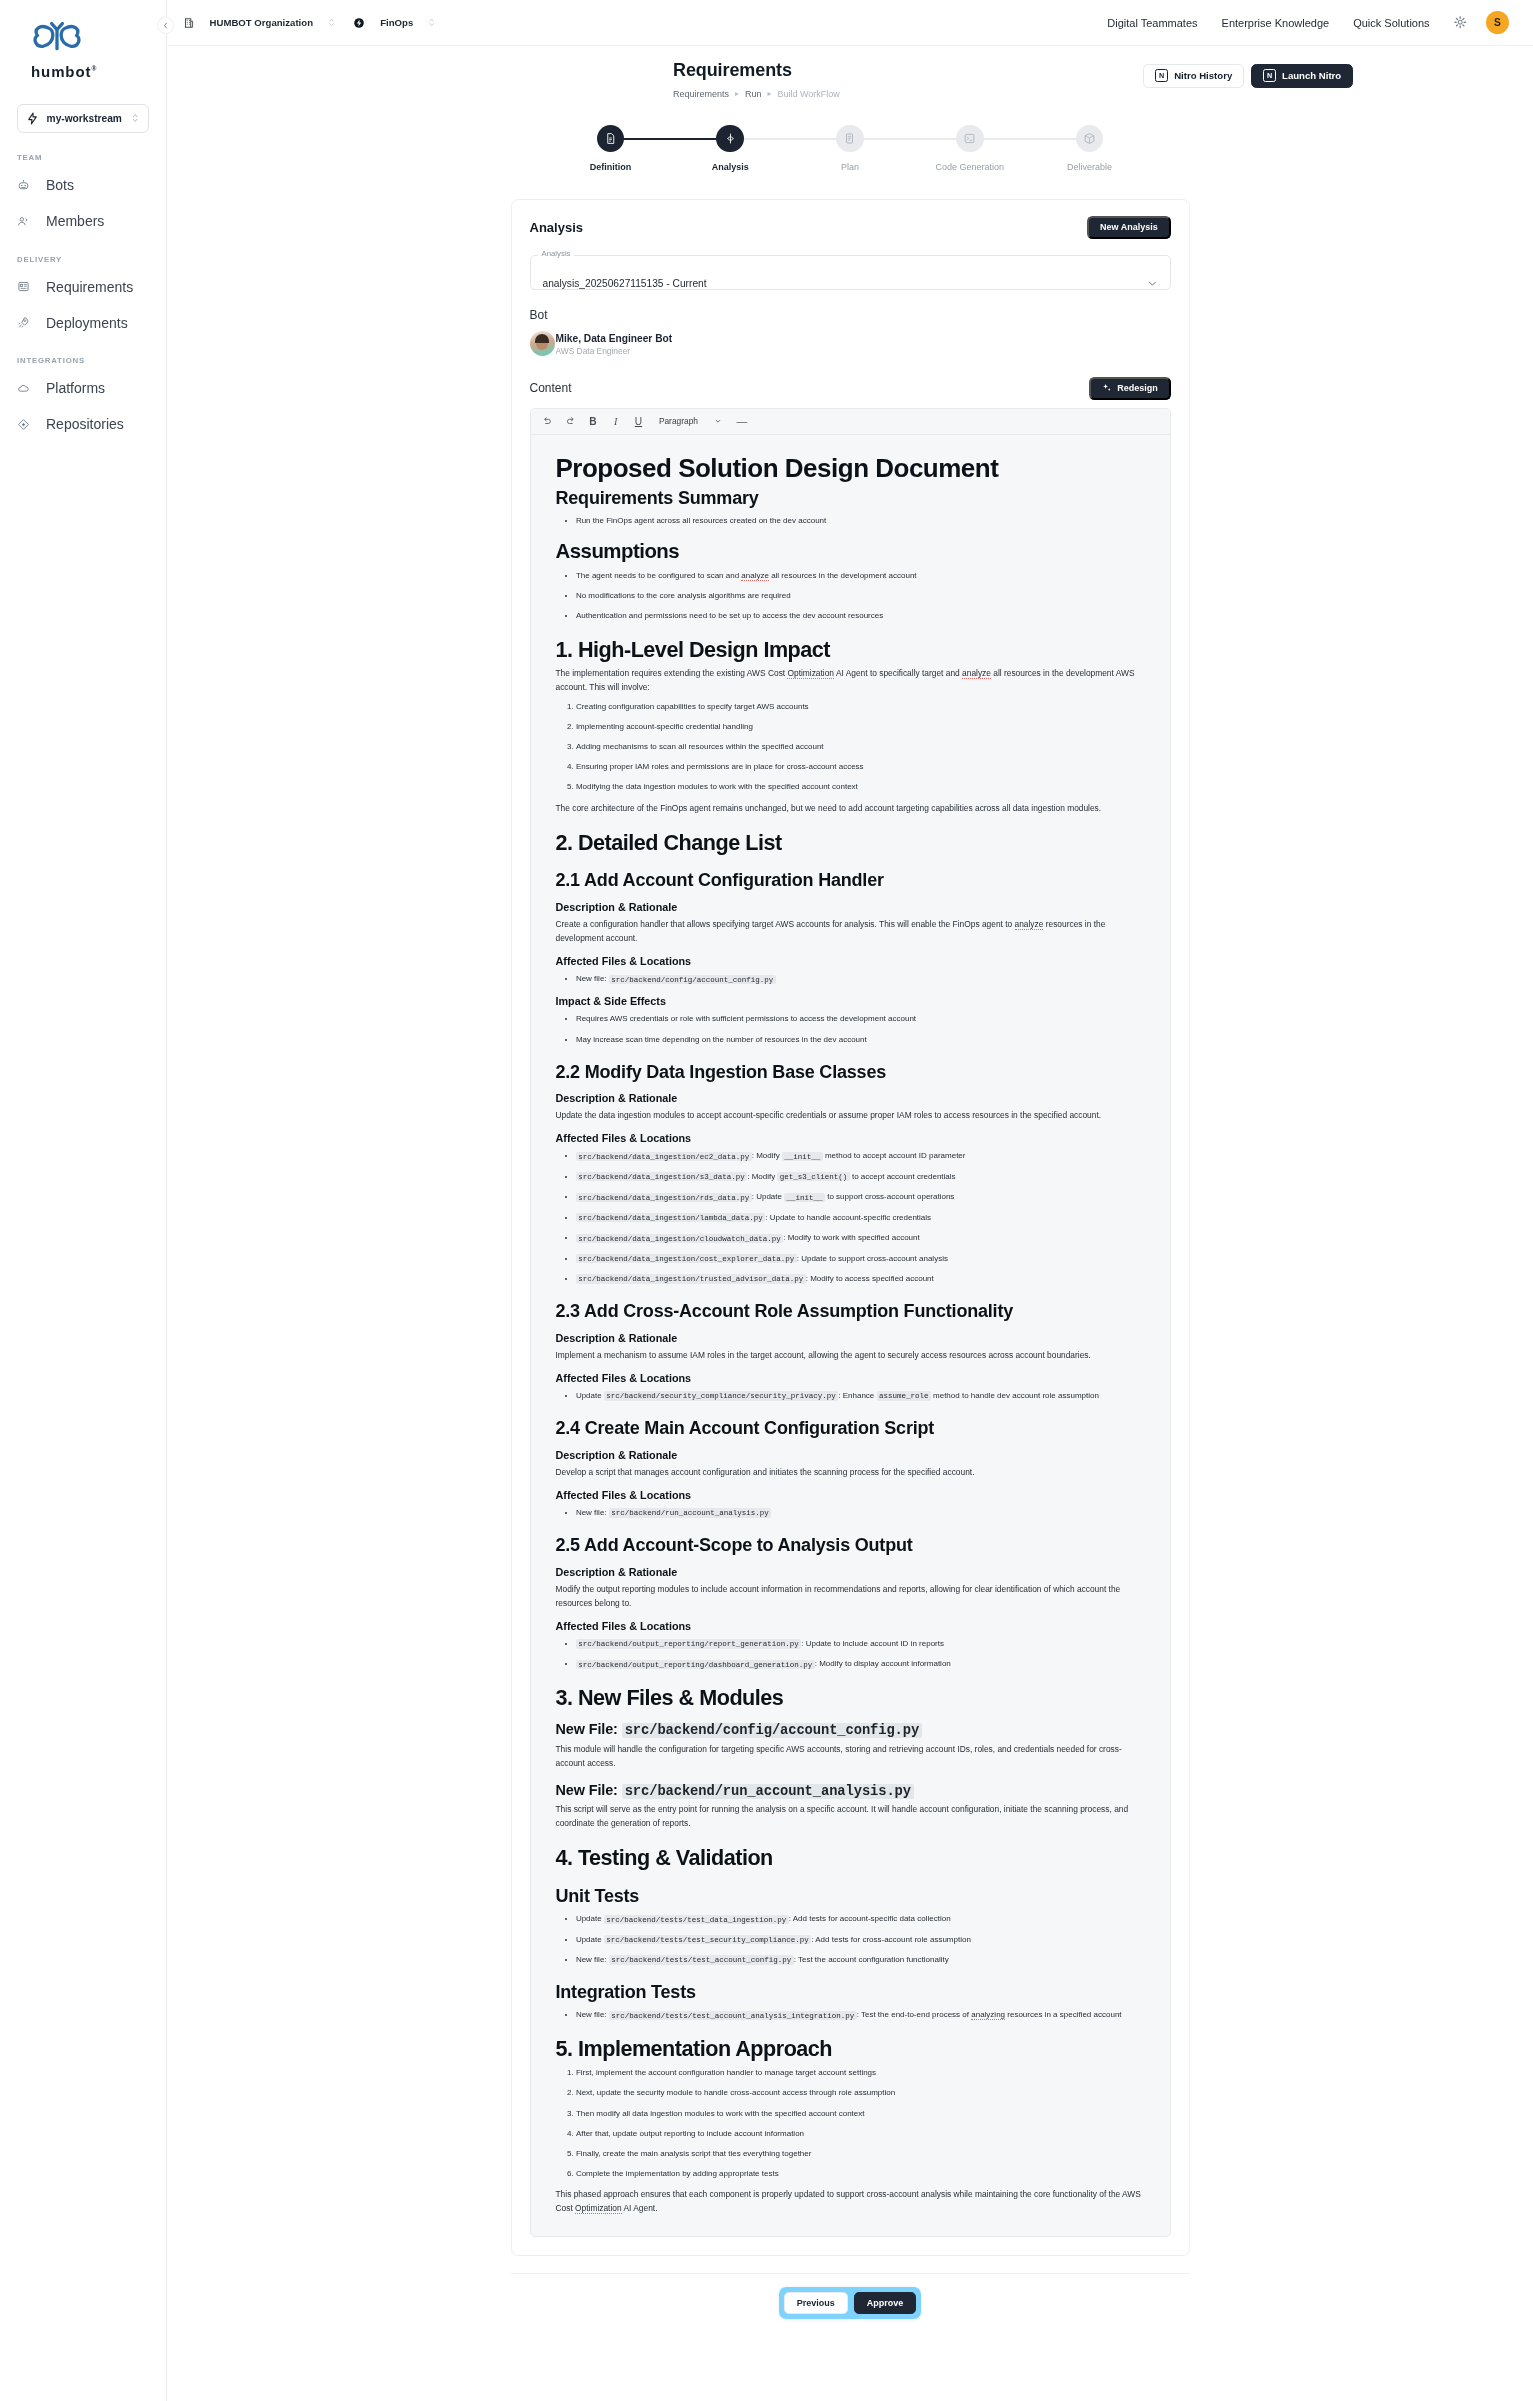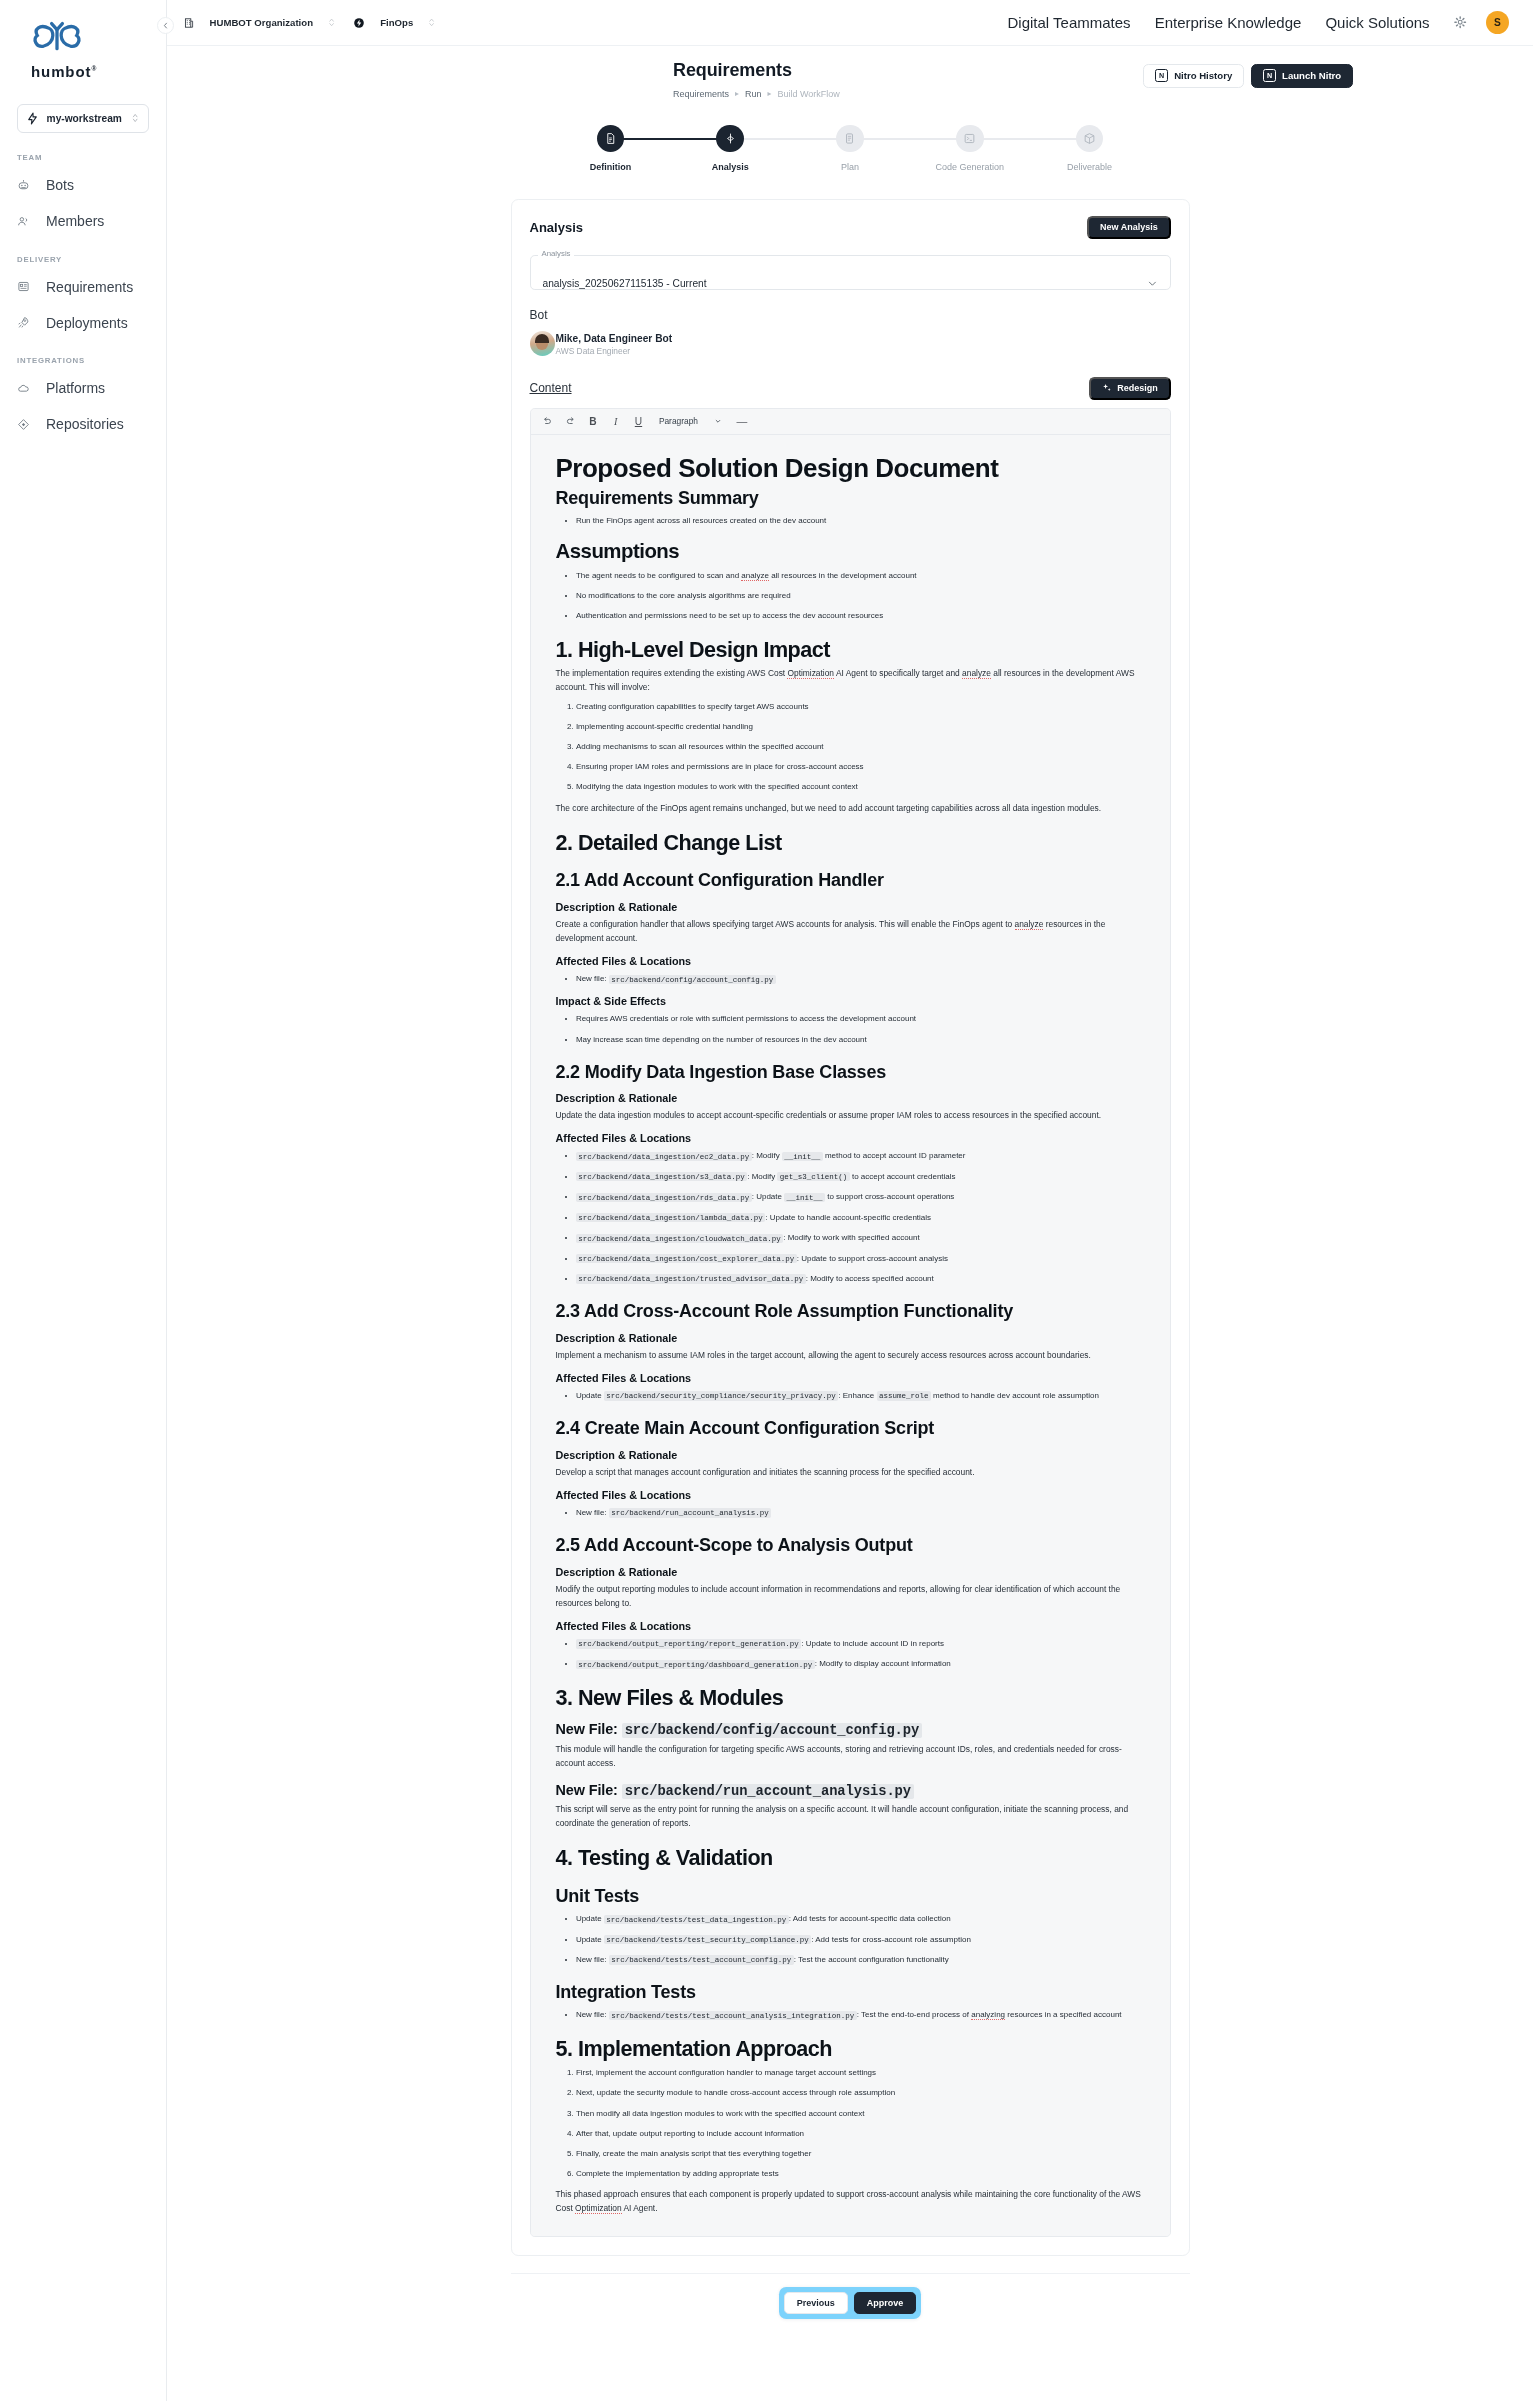--- a/index.html
+++ b/index.html
@@ -72,21 +72,21 @@
     display: flex; align-items: center;
     padding: 0 24px 0 15.6px;
     background: #fff;
   }
   .crumb-chip { display: flex; align-items: center; gap: 15px; margin-right: 18px; }
   .crumb-ico { width: 12px; height: 12px; flex: 0 0 12px; }
   .crumb-txt { font-size: 9.6px; font-weight: 600; color: #1f2730; }
   .crumb-caret { width: 7.2px; height: 10.8px; opacity: .5; }
   .topbar-spacer { flex: 1; }
   .top-link {
-    font-size: 15px; color: #1f2730; margin-left: 24px; white-space: nowrap;
+    font-size: 11px; color: #1f2730; margin-left: 24px; white-space: nowrap;
   }
   .gear-btn { margin-left: 23px; width: 14.4px; height: 14.4px; }
   .avatar {
     margin-left: 19px; width: 23px; height: 23px; border-radius: 50%;
     background: #f5a623; color: #2b2212; font-size: 10.2px; font-weight: 700;
     display: flex; align-items: center; justify-content: center;
   }
 
   .content { flex: 1; padding: 14.4px 0 0 0; background: #fff; }
   .page-head { padding: 0 24px 0 506px; }
@@ -155,21 +155,21 @@
     width: 25px; height: 25px; border-radius: 50%;
     background: linear-gradient(170deg,#f0e6dd 0%, #cfa98a 46%, #5ecfc2 100%);
     flex: 0 0 25px; overflow: hidden; position: relative;
   }
   .bot-av .hair { position:absolute; left:5.4px; top:3px; width:14.4px; height:8.4px; background:#3a2b22; border-radius:7.2px 7.2px 0 0;}
   .bot-av .face { position:absolute; left:6.6px; top:6.6px; width:12px; height:12px; background:#b98c69; border-radius:50%;}
   .bot-name { font-size: 10.2px; font-weight: 600; color: #1b2430; }
   .bot-role { font-size: 8.4px; color: #a2a9b1; margin-top: 2.4px; }
 
   .content-head { margin-top: 20.4px; display: flex; align-items: center; }
-  .content-head .sec-label { margin-top: 0; flex: 1; text-decoration: underline; }
+  .content-head .sec-label { margin-top: 0; flex: 1; }
 
   
   .editor {
     margin-top: 8.4px; border: 0.6px solid #e7eaee; border-radius: 4.8px;
     background: #f6f7f8; overflow: hidden;
   }
   .toolbar {
     height: 26px; display: flex; align-items: center; gap: 10.8px;
     padding: 0 10.8px; border-bottom: 0.6px solid #e7eaee; background: #f6f7f8;
   }

